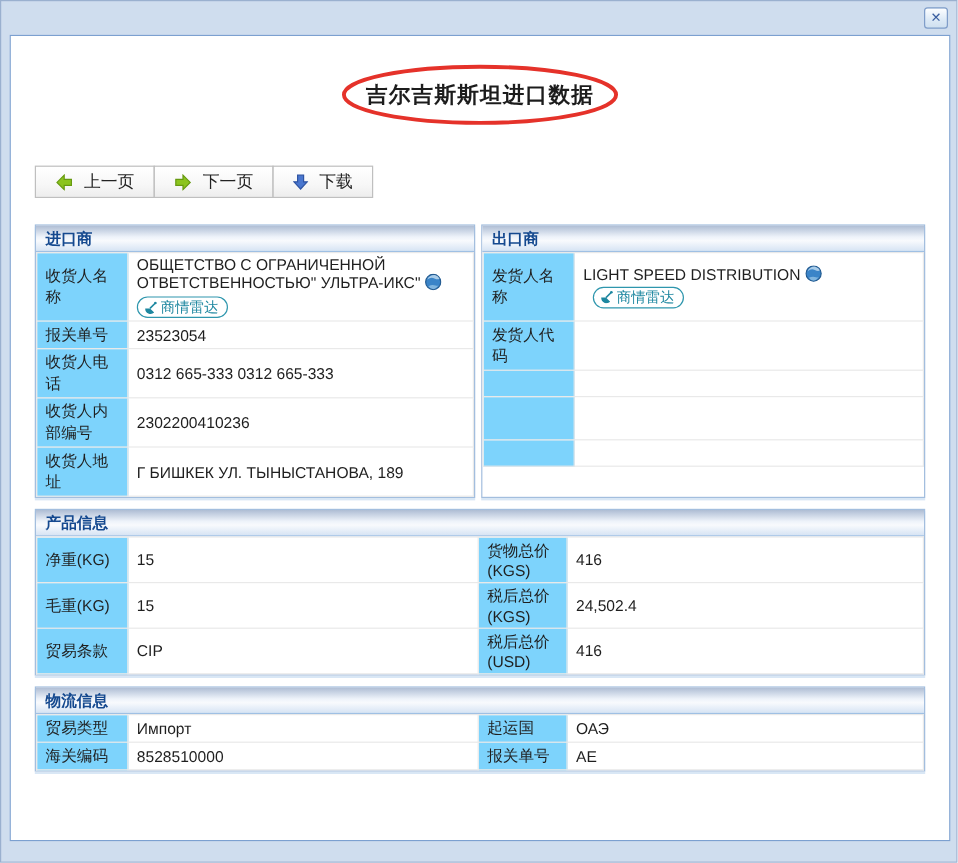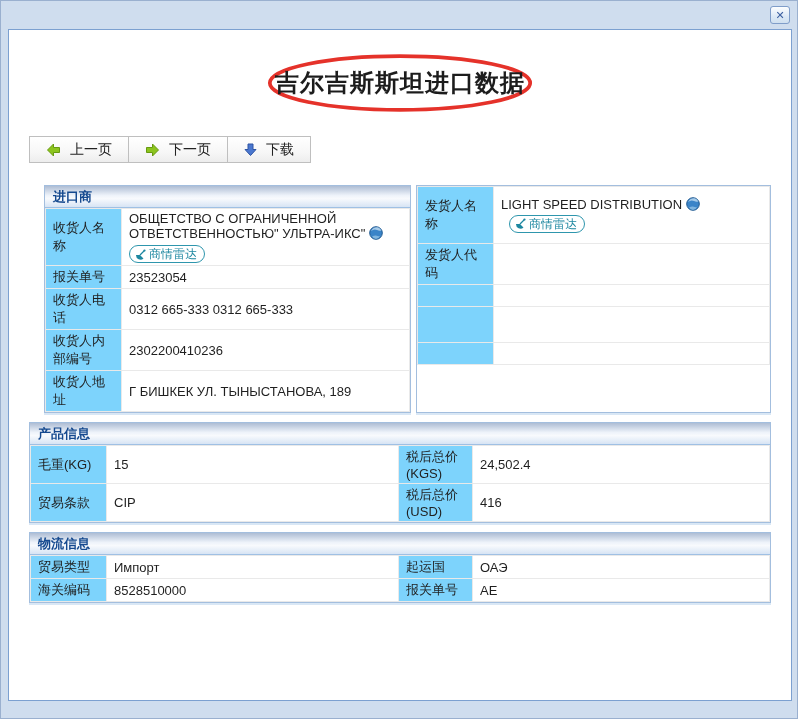--- a/index.html
+++ b/index.html
@@ -8,23 +8,23 @@
     background:#cfddee;border:1px solid #9ab0cf;overflow:hidden;}
   .close-btn{position:absolute;top:5px;right:7px;width:20px;height:18px;box-sizing:border-box;
     border:1px solid #7f9dc9;border-radius:3px;background:linear-gradient(180deg,#fdfeff,#dce9f6 60%,#cfe0f0);
     color:#3b5fa0;font-weight:bold;font-size:11px;line-height:16px;text-align:center;cursor:pointer;}
   .panel{position:absolute;left:7px;top:28px;width:784px;height:672px;box-sizing:border-box;
     background:#fff;border:1px solid #7ca0d0;padding:0 20px;overflow:hidden;}
   
   .title-row{text-align:center;margin-top:22px;}
   .title-wrap{display:inline-block;position:relative;padding:15px 34px;}
   .title-wrap svg{position:absolute;left:0;top:0;width:100%;height:100%;pointer-events:none;}
-  .page-title{font-size:24px;font-weight:bold;color:#1c1c1c;position:relative;z-index:1;letter-spacing:1px;}
+  .page-title{font-size:18px;font-weight:bold;color:#1c1c1c;position:relative;z-index:1;letter-spacing:1px;}
   
-  .toolbar{margin-top:22px;display:inline-flex;justify-content:center;}
+  .toolbar{margin-top:32px;display:inline-flex;justify-content:center;}
   .tb-btn{display:inline-flex;align-items:center;gap:9px;padding:0 16px;height:27px;box-sizing:border-box;
     border:1px solid #bfbfbf;margin-left:-1px;background:linear-gradient(180deg,#ffffff,#f7f7f7 60%,#ededed);
     font-size:14px;color:#222;cursor:pointer;white-space:nowrap;}
   .tb-btn:first-child{margin-left:0;}
   .tb-btn svg{display:block;}
   
   .section{margin-top:9px;border:1px solid #a3bede;box-shadow:0 2px 0 #d9e7f5;}
   .sec-head{height:21px;line-height:21px;padding-left:8px;font-size:13px;font-weight:bold;color:#15498f;
     background:linear-gradient(180deg,#aebdd4 0,#eef3fa 45%,#f8fafd 60%,#d7e4f4 100%);
     border-bottom:1px solid #9fc0e4;}
@@ -80,21 +80,21 @@
       </button>
       <button class="tb-btn">
         <svg width="13" height="14" viewBox="0 0 13 14">
           <path d="M4 1 L9 1 L9 6.5 L12 6.5 L6.5 12.5 L1 6.5 L4 6.5 Z" fill="#4a77cf" stroke="#2f55a4" stroke-width="1"></path>
         </svg>
         <span>下载</span>
       </button>
     </div>
 
     
-    <div class="two-col" style="margin-top:13px;margin-left:15px;">
+    <div class="two-col" style="margin-top:13px;">
       <div class="half-l section">
         <div class="sec-head">进口商</div>
         <table class="grid">
           <colgroup>
               <col style="width:76px">
               <col>
             </colgroup>
           <tbody>
               <tr class="h57">
             <td class="lbl">收货人名称</td>
@@ -130,20 +130,21 @@
           </tr>
           <tr class="h22">
             <td class="lbl">收货人地址</td>
             <td>Г БИШКЕК УЛ. ТЫНЫСТАНОВА, 189</td>
           </tr>
         </tbody>
           </table>
       </div>
 
       <div class="half-r section">
+        <div class="sec-head">出口商</div>
         <table class="grid">
           <colgroup>
               <col style="width:76px">
               <col>
             </colgroup>
           <tbody>
               <tr class="h57">
             <td class="lbl">发货人名称</td>
             <td>
               <span>LIGHT SPEED DISTRIBUTION</span><span class="globe"><svg width="14" height="14" viewBox="0 0 14 14">
@@ -186,20 +187,26 @@
     <div class="section">
       <div class="sec-head">产品信息</div>
       <table class="grid">
         <colgroup>
             <col style="width:76px">
             <col style="width:292px">
             <col style="width:74px">
             <col>
           </colgroup>
         <tbody>
+            <tr class="h36">
+          <td class="lbl">净重(KG)</td>
+          <td>15</td>
+          <td class="lbl">货物总价 (KGS)</td>
+          <td>416</td>
+        </tr>
         <tr class="h36">
           <td class="lbl">毛重(KG)</td>
           <td>15</td>
           <td class="lbl">税后总价 (KGS)</td>
           <td>24,502.4</td>
         </tr>
         <tr class="h28">
           <td class="lbl">贸易条款</td>
           <td>CIP</td>
           <td class="lbl">税后总价 (USD)</td>

